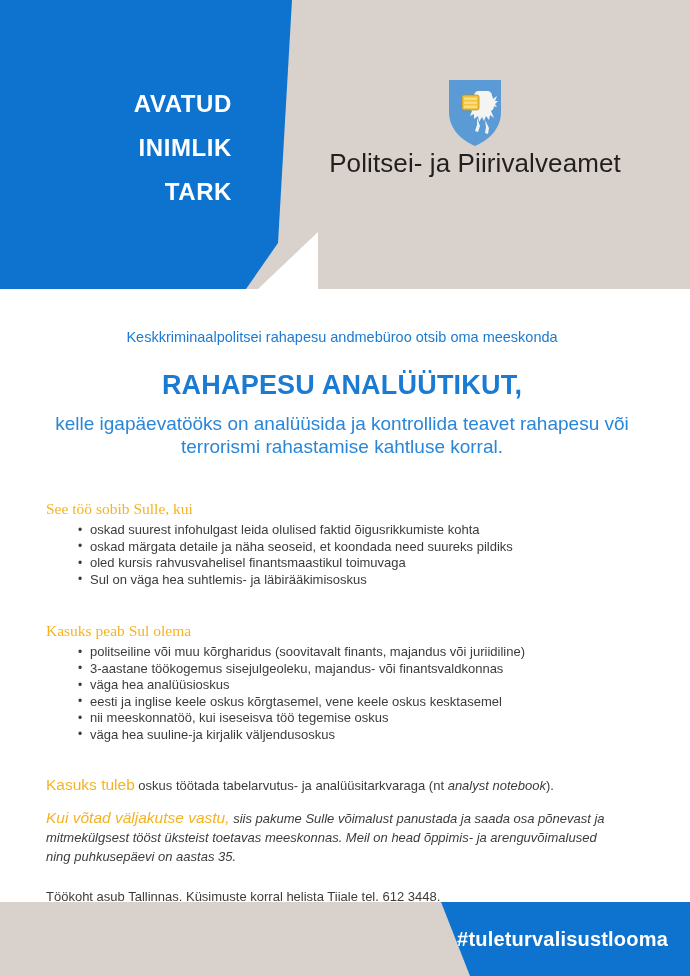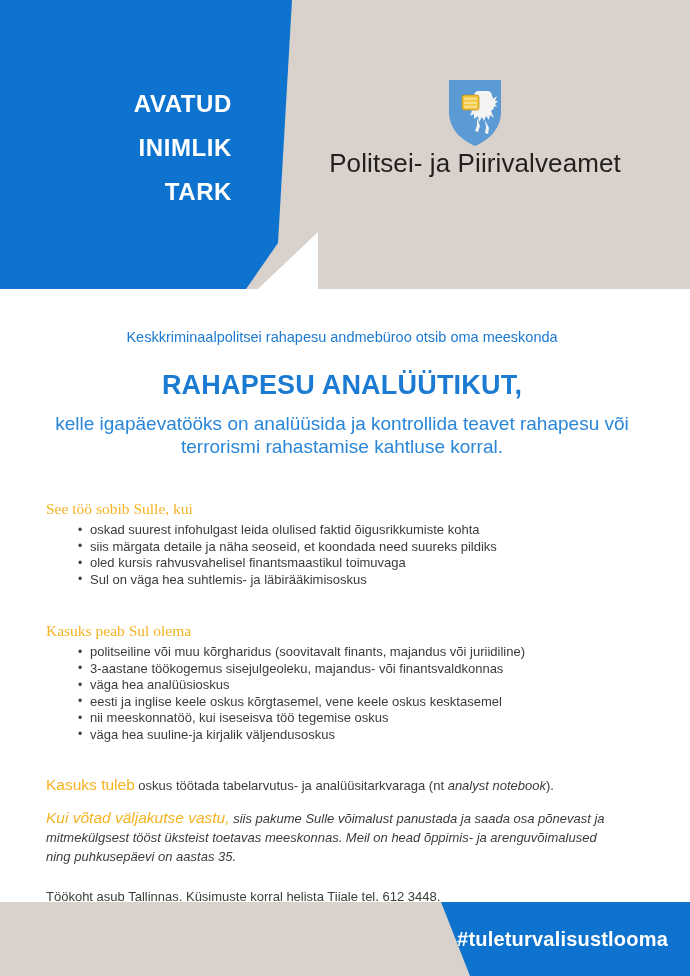--- a/index.html
+++ b/index.html
@@ -243,21 +243,21 @@
   <p class="intro-line">Keskkriminaalpolitsei rahapesu andmebüroo otsib oma meeskonda</p>
 
   <h1 class="job-title">RAHAPESU ANALÜÜTIKUT,</h1>
 
   <p class="job-desc">kelle igapäevatööks on analüüsida ja kontrollida teavet rahapesu või terrorismi rahastamise kahtluse korral.</p>
 
   <div class="section">
     <h2 class="sec-heading first">See töö sobib Sulle, kui</h2>
     <ul class="bullets">
       <li>oskad suurest infohulgast leida olulised faktid õigusrikkumiste kohta</li>
-      <li>siis märgata detaile ja näha seoseid, et koondada need suureks pildiks</li>
+      <li>oskad märgata detaile ja näha seoseid, et koondada need suureks pildiks</li>
       <li>oled kursis rahvusvahelisel finantsmaastikul toimuvaga</li>
       <li>Sul on väga hea suhtlemis- ja läbirääkimisoskus</li>
     </ul>
   </div>
 
   <div class="section">
     <h2 class="sec-heading second">Kasuks peab Sul olema</h2>
     <ul class="bullets">
       <li>politseiline või muu kõrgharidus (soovitavalt finants, majandus või juriidiline)</li>
       <li>3-aastane töökogemus sisejulgeoleku, majandus- või finantsvaldkonnas</li>

